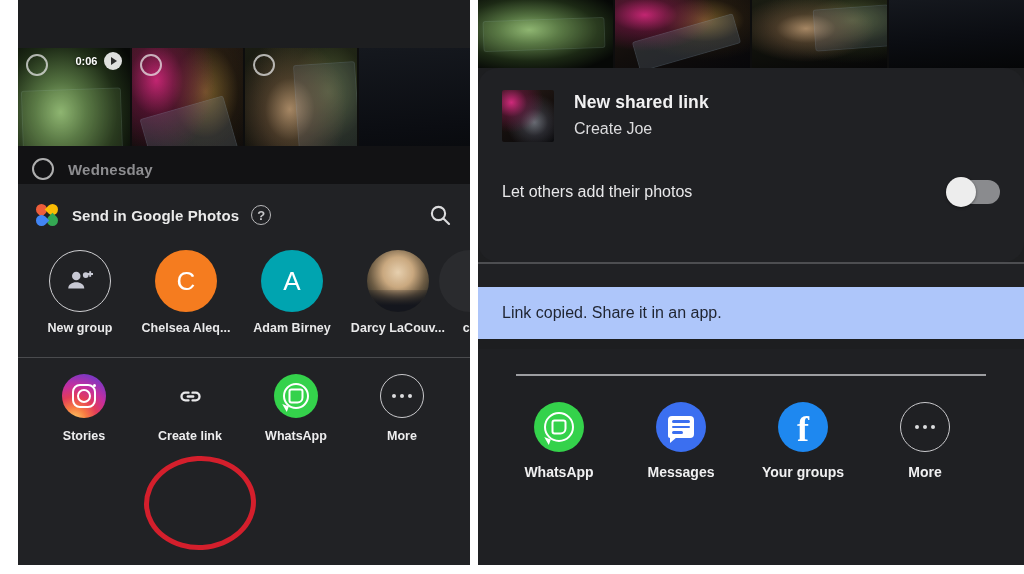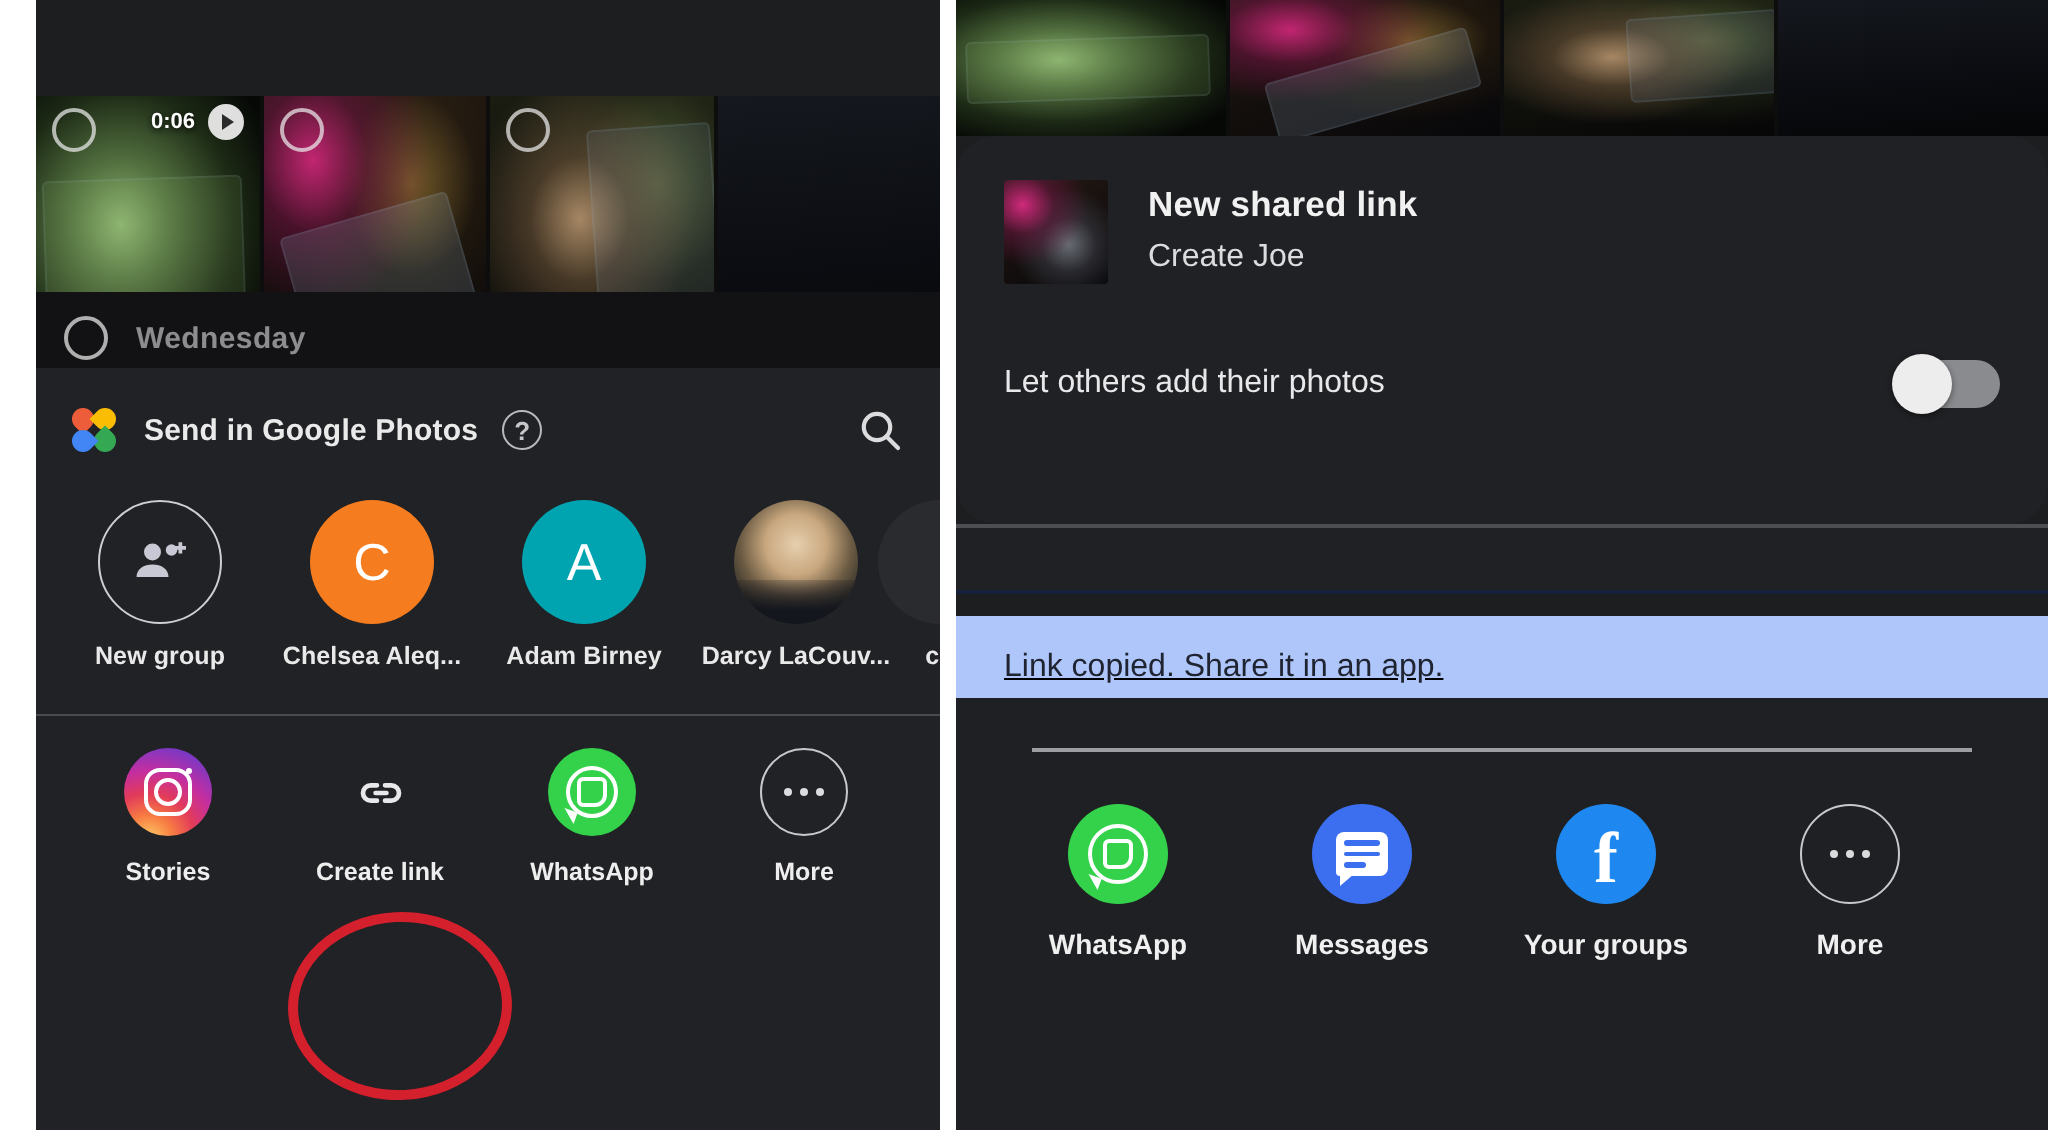--- a/index.html
+++ b/index.html
@@ -341,25 +341,24 @@
   }
 
   .r-divider-band {
     position: absolute; top: 262px; left: 0; right: 0; height: 35px;
     background: #202124;
     border-top: 2px solid #4d4e51;
     border-bottom: 2px solid #15213a;
   }
 
   .copied-banner {
-    position: absolute; top: 308px; left: 0; right: 0; height: 52px;
+    position: absolute; top: 287px; left: 0; right: 0; height: 52px;
     background: #aec6fa;
     display: flex; align-items: center;
     padding-left: 24px;
-    text-decoration: underline;
   }
   .copied-text { color: #1f2430; font-size: 16px; font-weight: 400; }
 
   .r-sheet-bottom {
     position: absolute; top: 349px; left: 0; right: 0; bottom: 0;
     background: #1f2023;
   }
   .r-line {
     height: 2px; background: #9d9ea1;
     margin: 25px 38px 0 38px;

